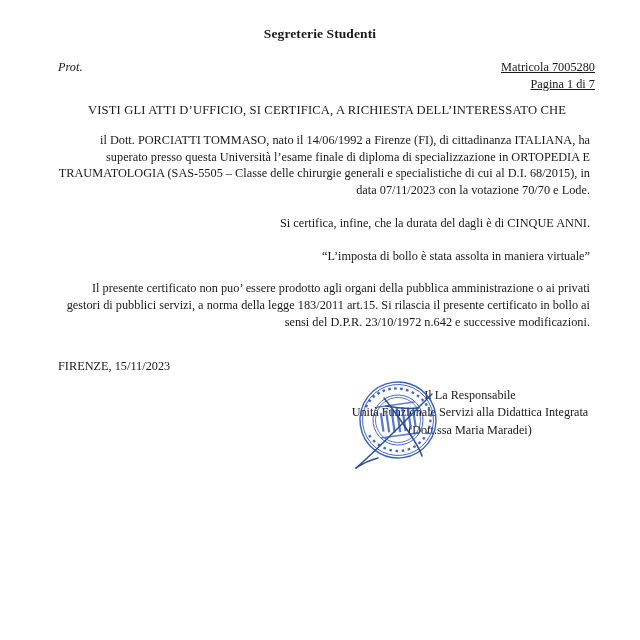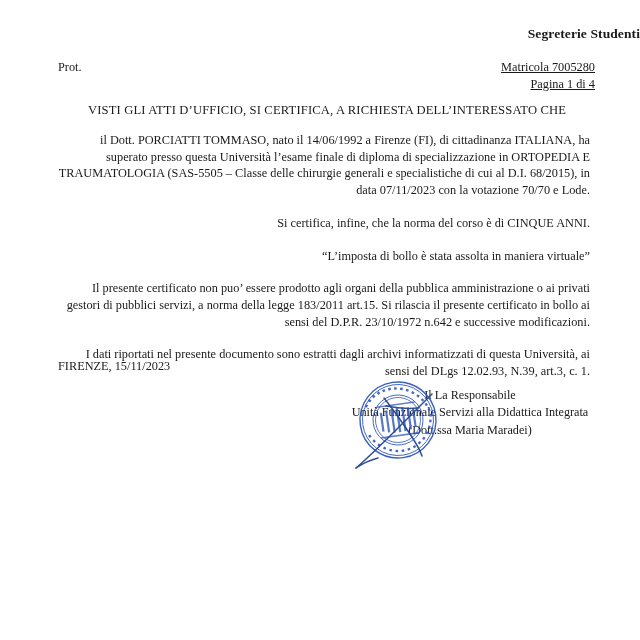--- a/index.html
+++ b/index.html
@@ -21,39 +21,40 @@
     inset: 0;
     background: #ffffff;
   }
 
   
   .doc-title {
     position: absolute;
     top: 26px;
     left: 0;
     width: 640px;
-    text-align: right;
+    text-align: center;
     font-weight: bold;
     font-size: 13.5px;
     letter-spacing: 0.1px;
   }
 
   
   .header-row {
     position: absolute;
     top: 59px;
     left: 58px;
     right: 45px;
     display: flex;
     justify-content: space-between;
     align-items: flex-start;
     font-size: 12.3px;
   }
   .header-left {
     line-height: 1.35;
+    font-style: italic;
   }
   .header-right {
     text-align: right;
     line-height: 1.35;
   }
   .header-right div { white-space: nowrap; text-decoration: underline; }
 
   
   .certify-heading {
     position: absolute;
@@ -121,32 +122,31 @@
 <div class="page">
 
   <div class="doc-title">Segreterie Studenti</div>
 
   <div class="header-row">
     <div class="header-left">
       <span>Prot.</span>
     </div>
     <div class="header-right">
       <div>Matricola 7005280</div>
-      <div>Pagina 1 di 4</div>
+      <div>Pagina 1 di 7</div>
     </div>
   </div>
 
   <div class="certify-heading">VISTI GLI ATTI D’UFFICIO, SI CERTIFICA, A RICHIESTA DELL’INTERESSATO CHE</div>
 
   <div class="body-block">
     <p class="para para-spaced">il Dott. PORCIATTI TOMMASO, nato il 14/06/1992 a Firenze (FI), di cittadinanza ITALIANA, ha superato presso questa Università l’esame finale di diploma di specializzazione in ORTOPEDIA E TRAUMATOLOGIA (SAS-5505 – Classe delle chirurgie generali e specialistiche di cui al D.I. 68/2015), in data 07/11/2023 con la votazione 70/70 e Lode.</p>
-    <p class="para para-spaced">Si certifica, infine, che la norma del corso è di CINQUE ANNI.</p>
+    <p class="para para-spaced">Si certifica, infine, che la durata del dagli è di CINQUE ANNI.</p>
     <p class="para para-spaced">“L’imposta di bollo è stata assolta in maniera virtuale”</p>
     <p class="para para-spaced">Il presente certificato non puo’ essere prodotto agli organi della pubblica amministrazione o ai privati gestori di pubblici servizi, a norma della legge 183/2011 art.15. Si rilascia il presente certificato in bollo ai sensi del D.P.R. 23/10/1972 n.642 e successive modificazioni.</p>
-    <p class="para">I dati riportati nel presente documento sono estratti dagli archivi informatizzati di questa Università, ai sensi del DLgs 12.02.93, N.39, art.3, c. 1.</p>
   </div>
 
   <div class="date-line">FIRENZE, 15/11/2023</div>
 
   <div class="signature-block">
     <div>Il La Responsabile</div>
     <div>Unità Funzionale Servizi alla Didattica Integrata</div>
     <div>(Dott.ssa Maria Maradei)</div>
   </div>
 

